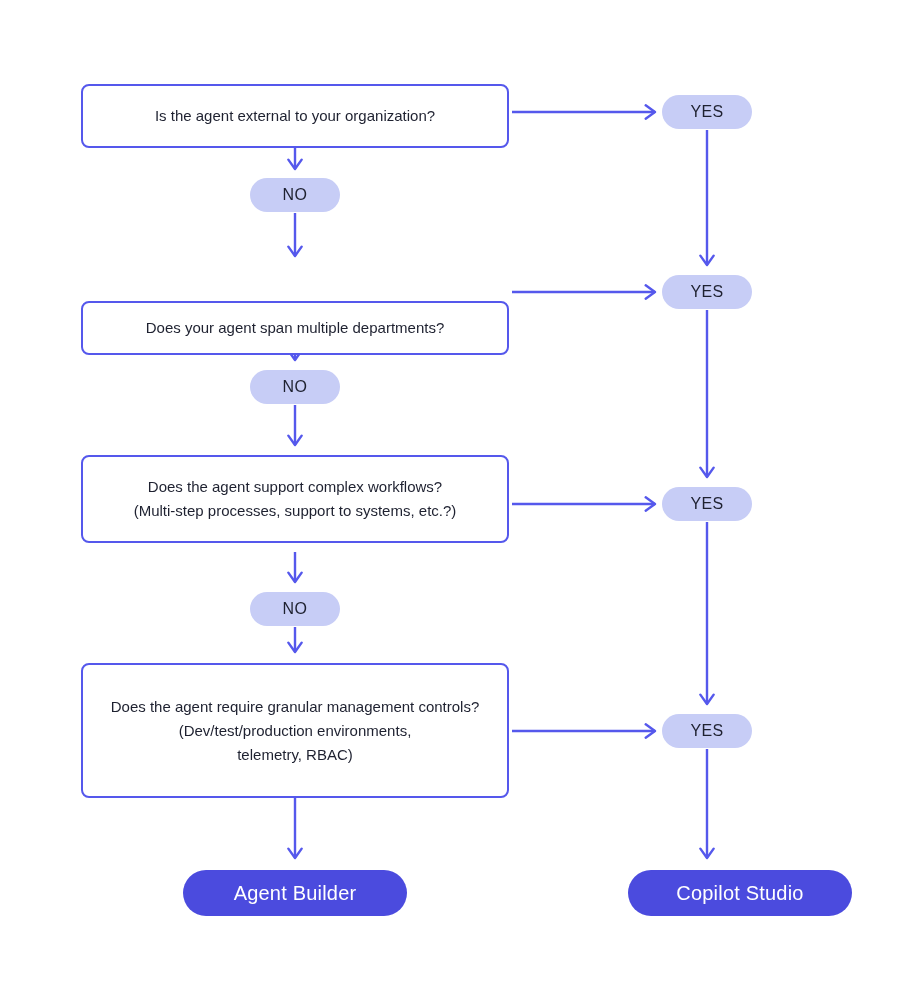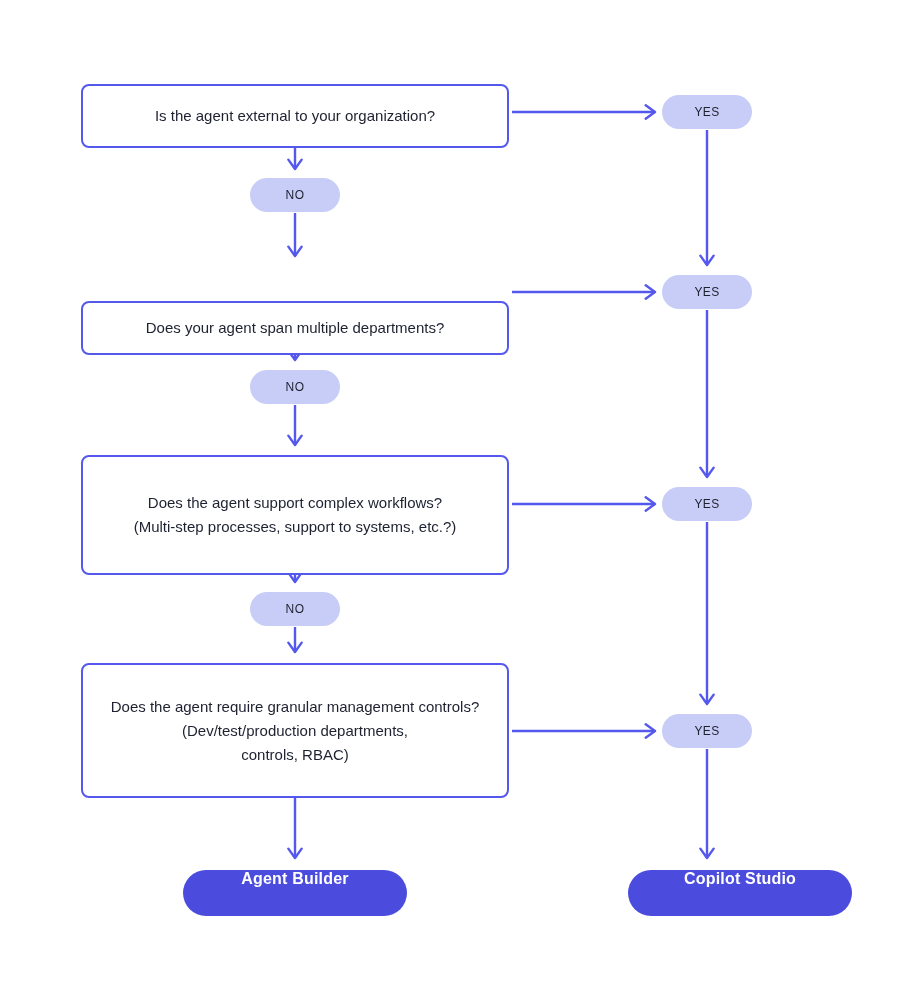--- a/index.html
+++ b/index.html
@@ -31,29 +31,29 @@
     display:flex;flex-direction:column;align-items:center;justify-content:center;
     text-align:center;
     font-size:15px;line-height:1.6;color:var(--box-text);
   }
   .pill{
     position:absolute;z-index:1;box-sizing:border-box;
     width:90px;height:34px;
     background:var(--pill-bg);
     border-radius:17px;
     display:flex;align-items:center;justify-content:center;
-    font-size:12px;font-weight:500;letter-spacing:0.4px;color:var(--pill-text);
+    font-size:16px;font-weight:500;letter-spacing:0.4px;color:var(--pill-text);
   }
   .outcome{
     position:absolute;z-index:1;box-sizing:border-box;
     width:224px;height:46px;
     background:var(--button-bg);
     border-radius:23px;
-    display:flex;justify-content:center;
-    font-size:16px;font-weight:700;letter-spacing:0.2px;color:var(--button-text);
+    display:flex;align-items:center;justify-content:center;
+    font-size:20px;font-weight:400;letter-spacing:0.2px;color:var(--button-text);
   }
 </style>
 </head>
 <body>
 
 <div class="canvas">
 
   <svg class="connector-layer" width="900" height="999" viewBox="0 0 900 999">
     <defs>
       <marker id="ah" viewBox="0 0 12 12" refX="9.5" refY="6" markerUnits="userSpaceOnUse" markerWidth="16" markerHeight="16" orient="auto-start-reverse">
@@ -93,35 +93,35 @@
   <div class="qbox" style="left:81px;top:265px;width:428px;height:54px;margin-top:36px;">
     <span>Does your agent span multiple departments?</span>
   </div>
   <div class="pill" style="left:250px;top:370px;">
     <span>NO</span>
   </div>
   <div class="pill" style="left:662px;top:275px;">
     <span>YES</span>
   </div>
 
-  <div class="qbox" style="left:81px;top:455px;width:428px;height:120px;">
+  <div class="qbox" style="left:81px;top:455px;width:428px;height:88px;">
     <span>Does the agent support complex workflows?</span>
     <span>(Multi-step processes, support to systems, etc.?)</span>
   </div>
   <div class="pill" style="left:250px;top:592px;">
     <span>NO</span>
   </div>
   <div class="pill" style="left:662px;top:487px;">
     <span>YES</span>
   </div>
 
   <div class="qbox" style="left:81px;top:663px;width:428px;height:135px;align-items:center;">
     <span>Does the agent require granular management controls?</span>
-    <span>(Dev/test/production departments,</span>
-    <span>controls, RBAC)</span>
+    <span>(Dev/test/production environments,</span>
+    <span>telemetry, RBAC)</span>
   </div>
   <div class="pill" style="left:662px;top:714px;">
     <span>YES</span>
   </div>
 
   <div class="outcome" style="left:183px;top:870px;">
     <span>Agent Builder</span>
   </div>
   <div class="outcome" style="left:628px;top:870px;">
     <span>Copilot Studio</span>

